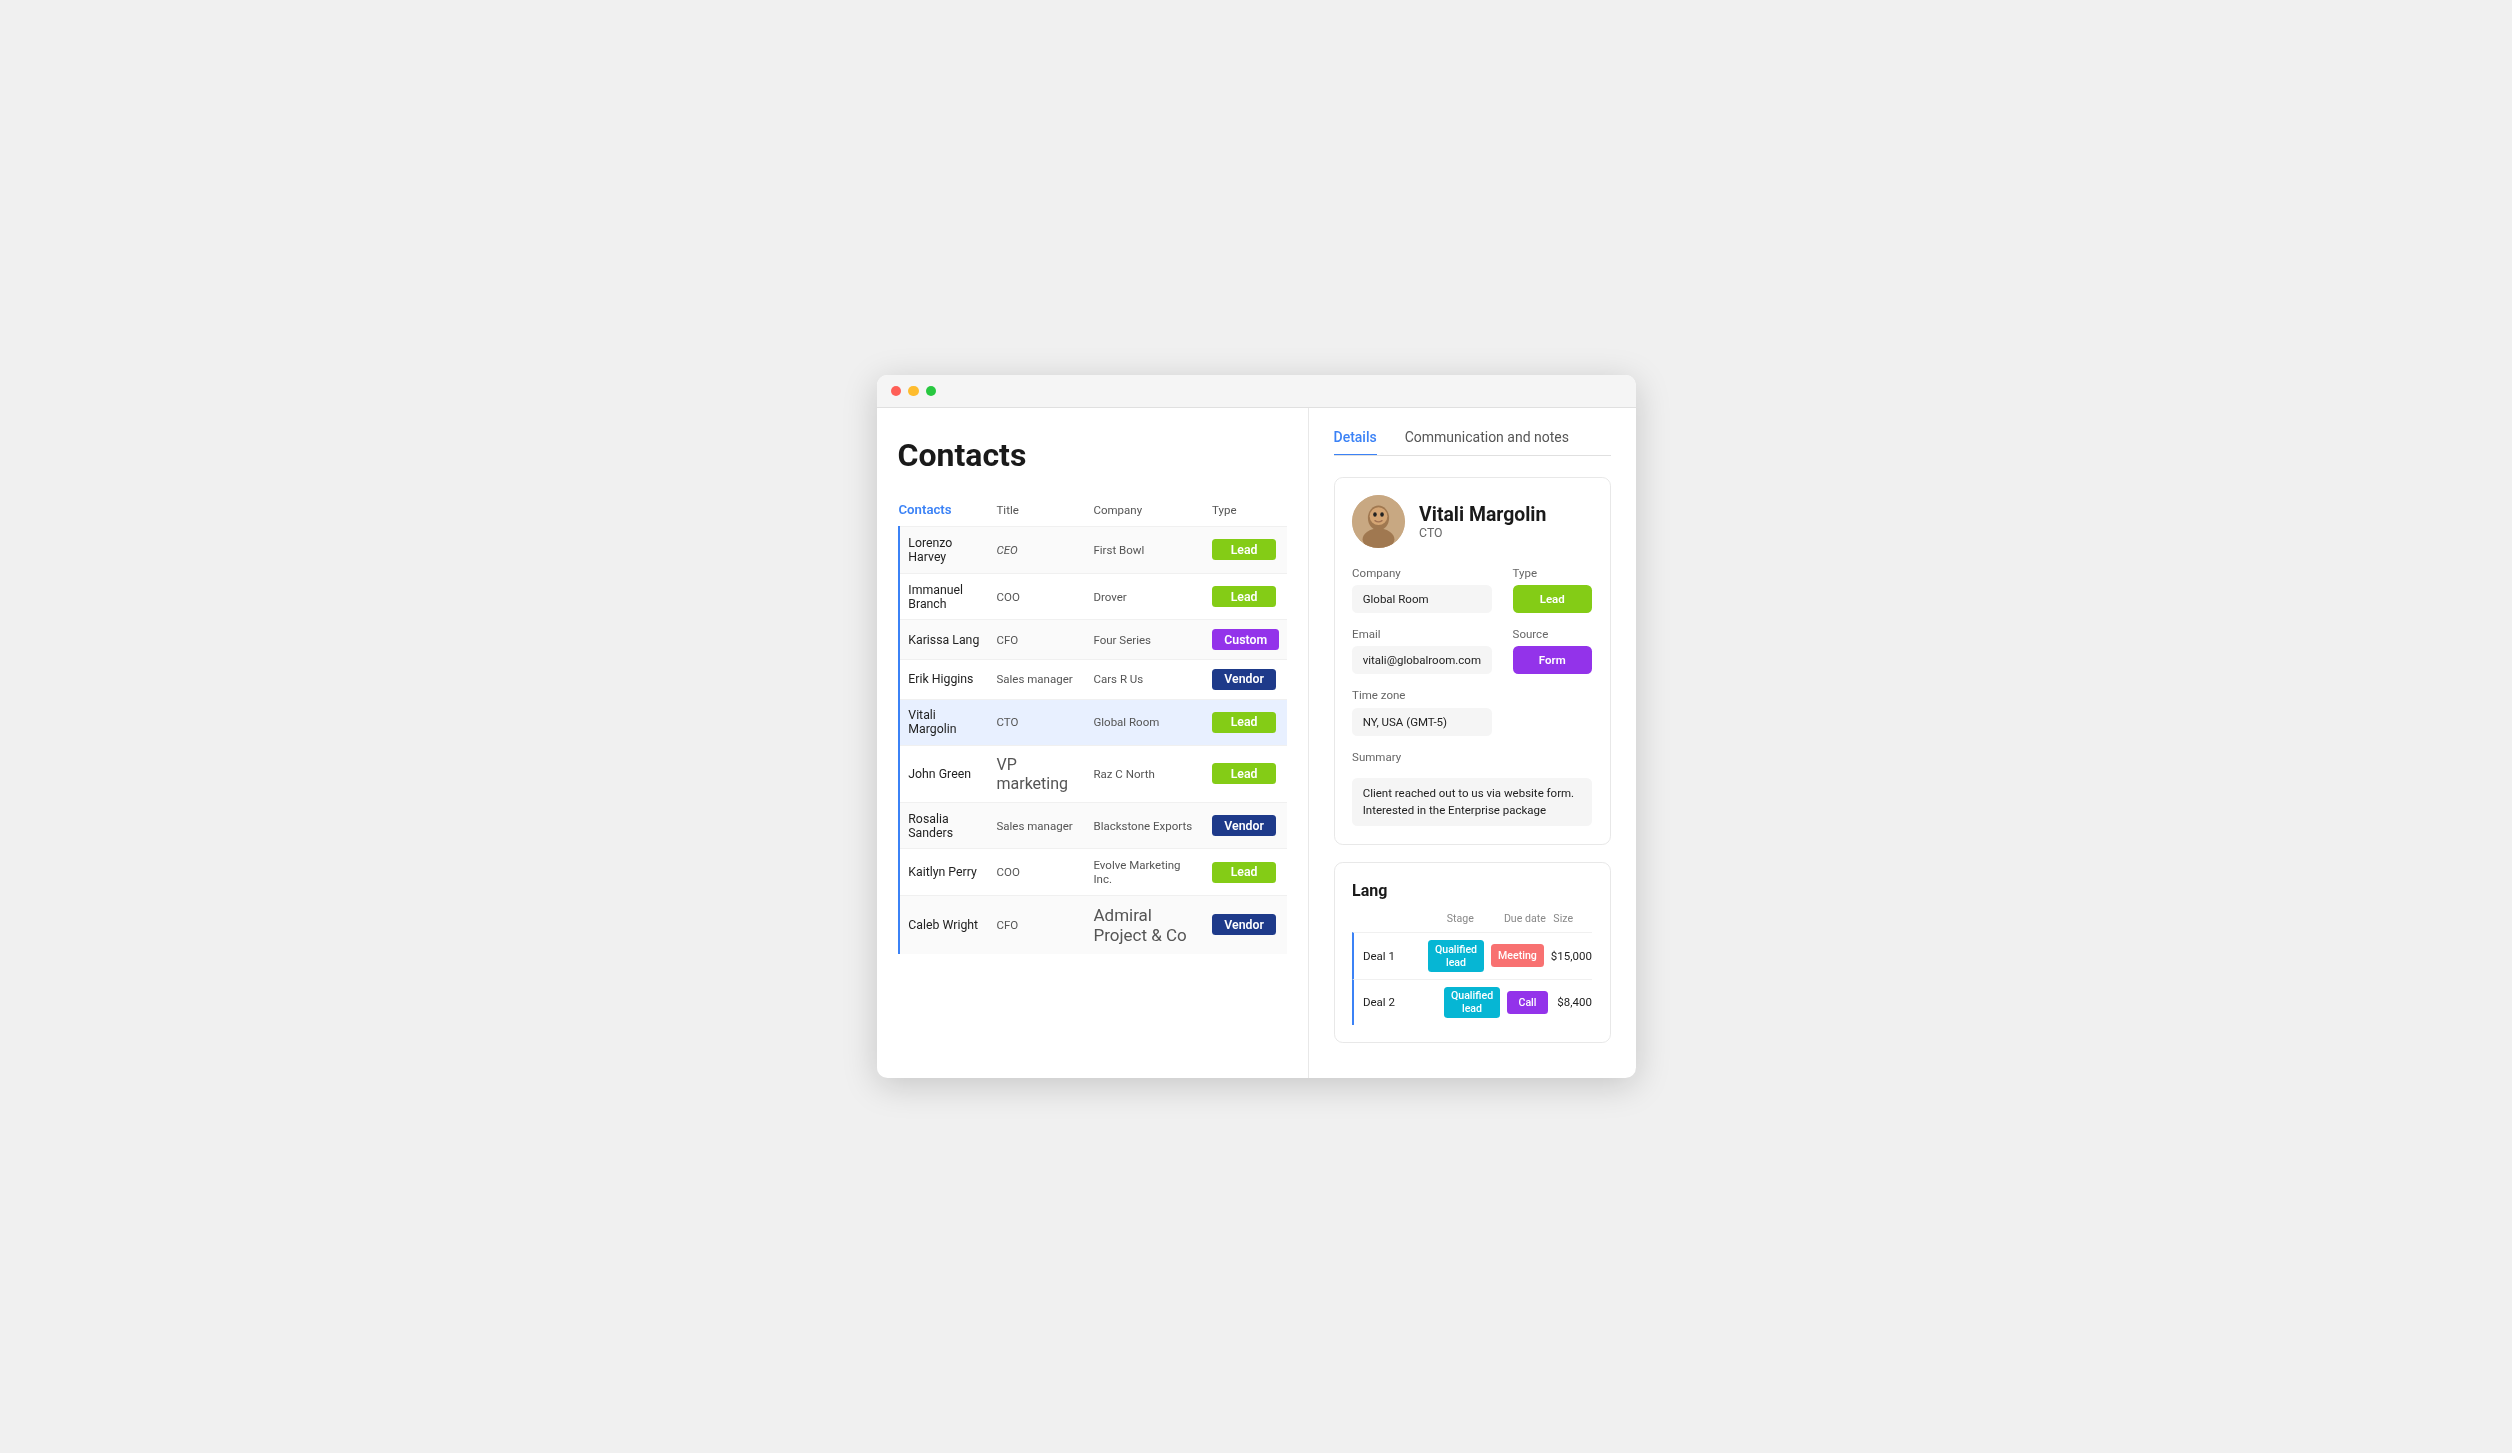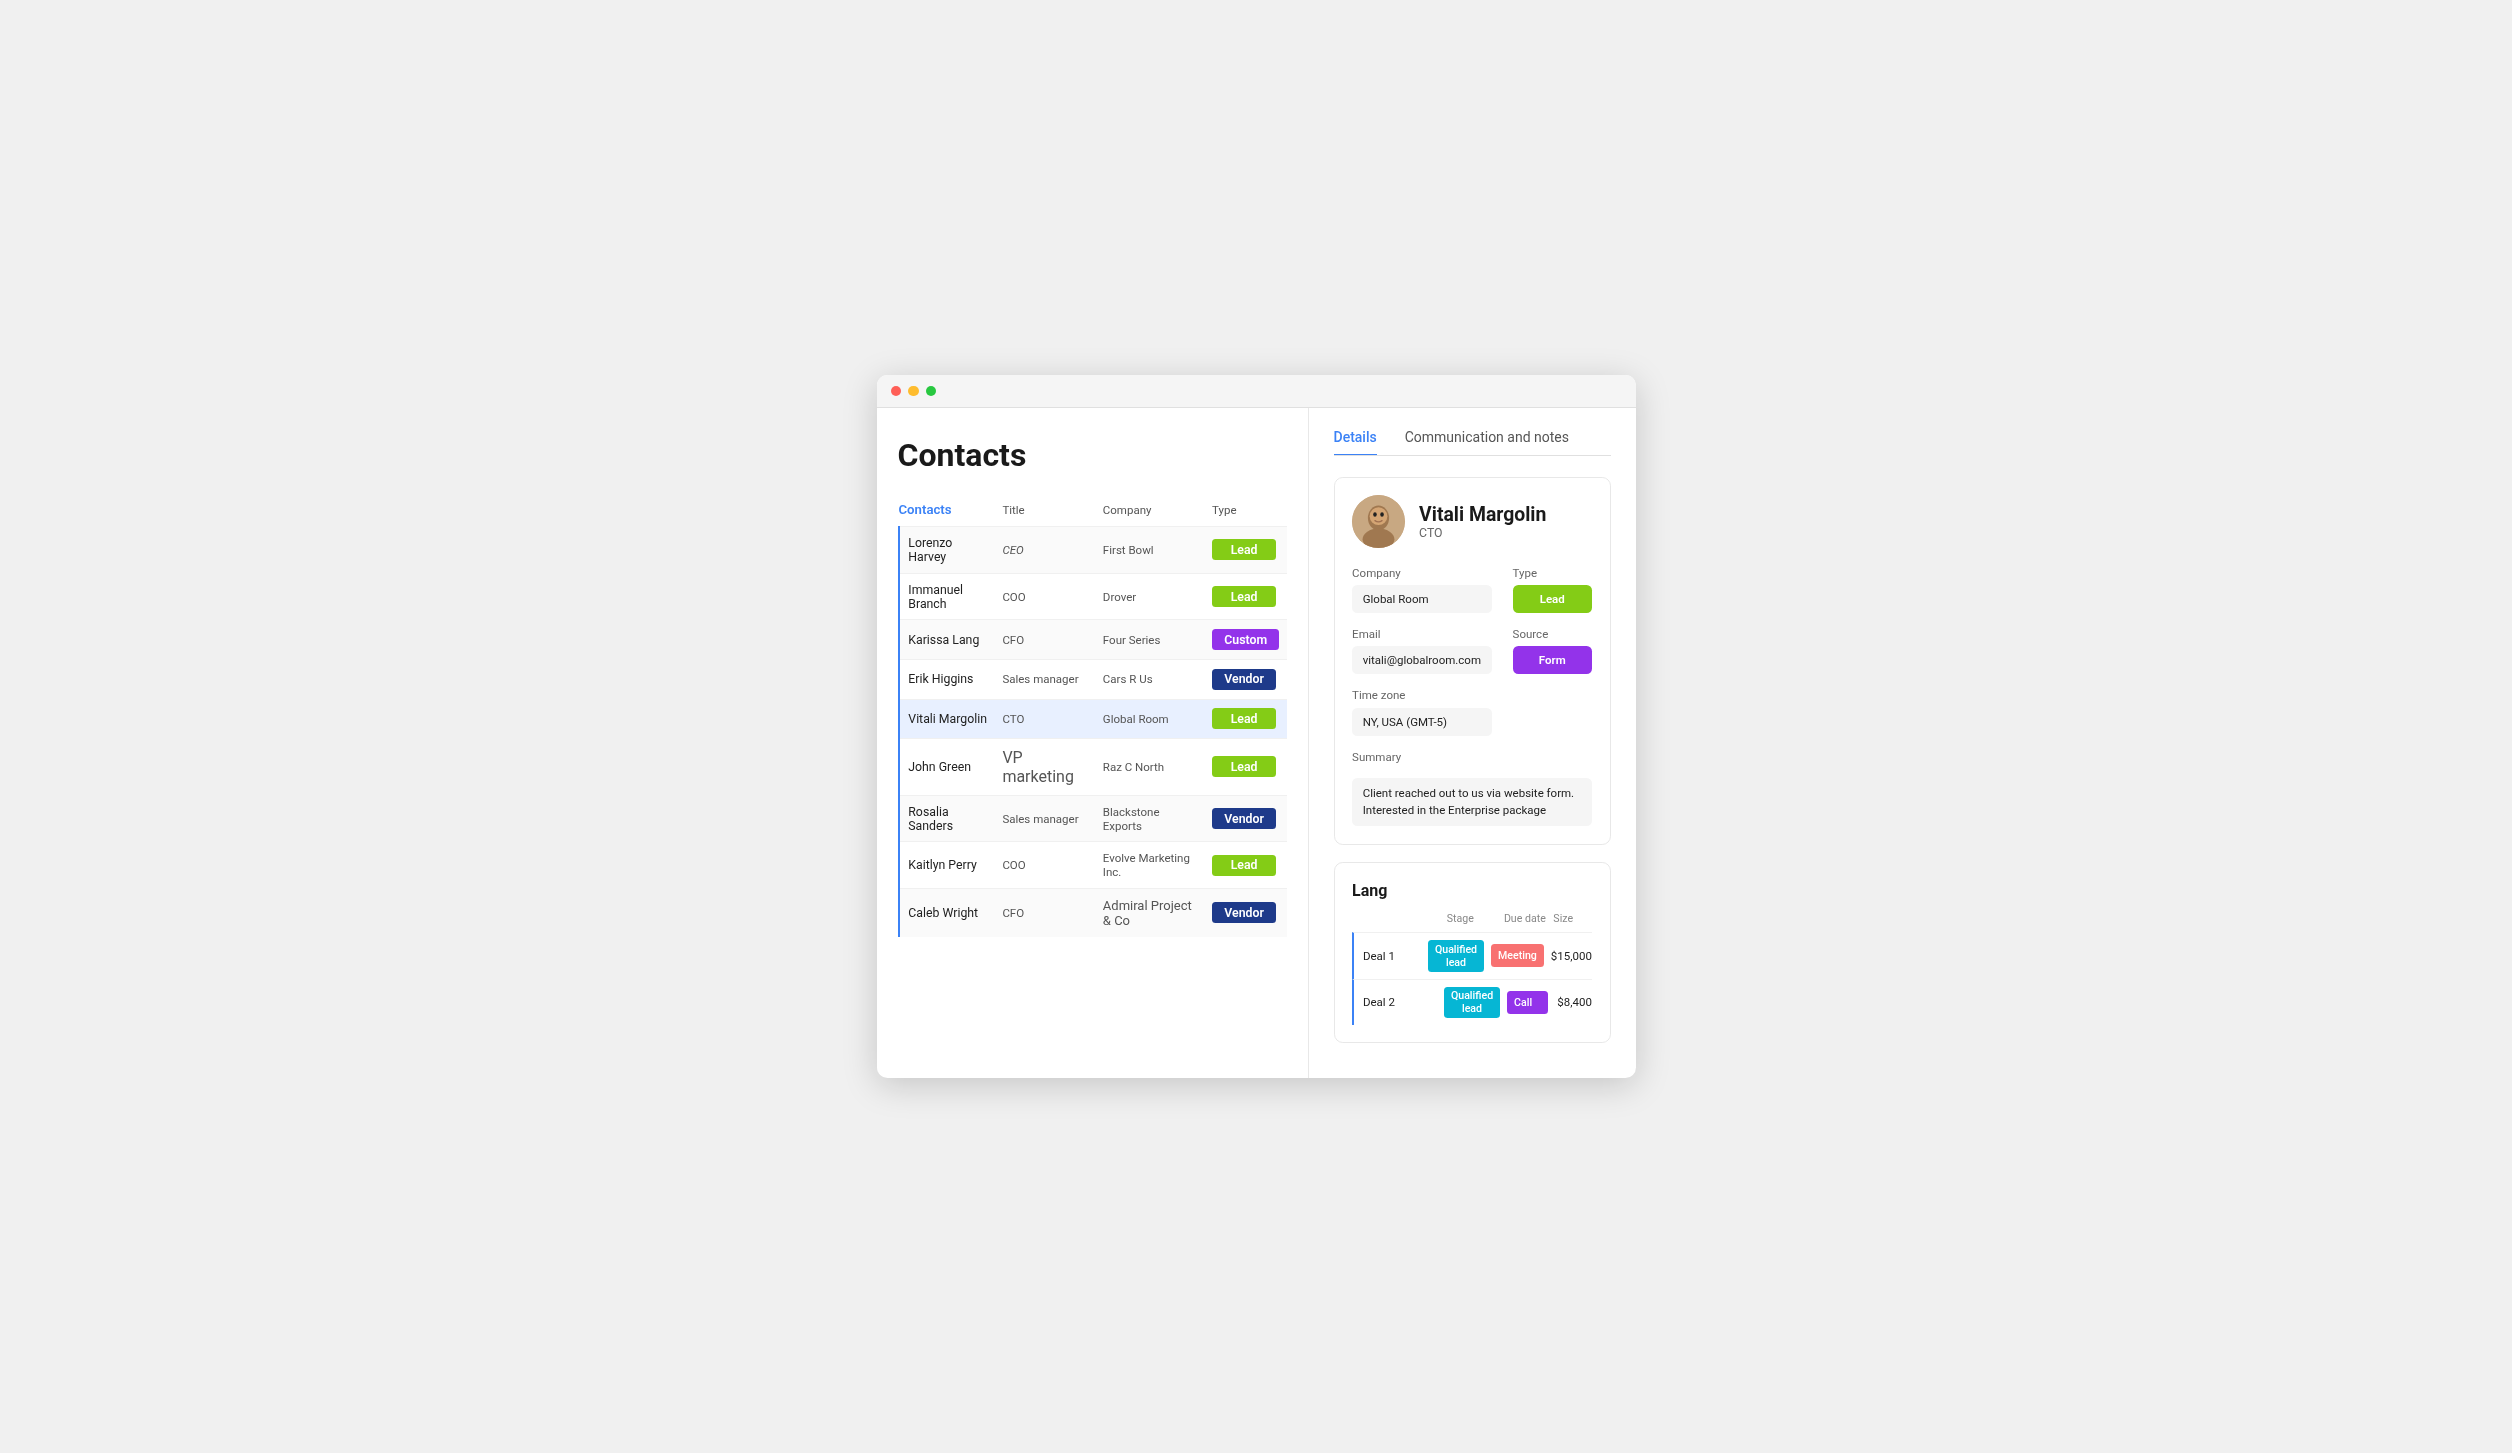--- a/index.html
+++ b/index.html
@@ -238,21 +238,21 @@
       font-size: 10.6px;
       font-weight: 500;
       text-align: center;
     }
     .due-badge {
       border-radius: 3.5px;
       padding: 5px 7px;
       font-size: 10.6px;
       font-weight: 500;
       color: #fff;
-      text-align: left;
+      text-align: center;
     }
     .due-meeting { background: #f87171; }
     .due-call { background: #9333ea; }
     .deal-size {
       font-size: 11.5px;
       color: #222;
       text-align: right;
     }
   </style>
 </head>
@@ -322,21 +322,21 @@
     </tr>
             <tr>
       <td>Kaitlyn Perry</td>
       <td style="color:#555;font-size:11.5px;">COO</td>
       <td style="color:#555;font-size:11.5px;">Evolve Marketing Inc.</td>
       <td><span class="type-badge type-lead">Lead</span></td>
     </tr>
             <tr>
       <td>Caleb Wright</td>
       <td style="color:#555;font-size:11.5px;">CFO</td>
-      <td style="color:#555;font-size:13px;">Admiral Project &amp; Co</td>
+      <td style="color:#555;font-size:17px;">Admiral Project &amp; Co</td>
       <td><span class="type-badge type-vendor">Vendor</span></td>
     </tr>
           </tbody>
       </table>
     </div>
 
     <div class="right-panel">
       <div class="tabs">
         <div class="tab active">Details</div>
         <div class="tab">Communication and notes</div>

